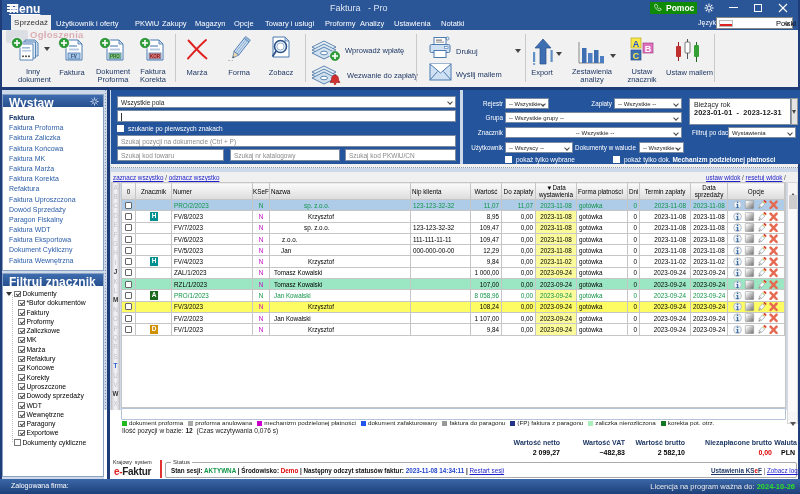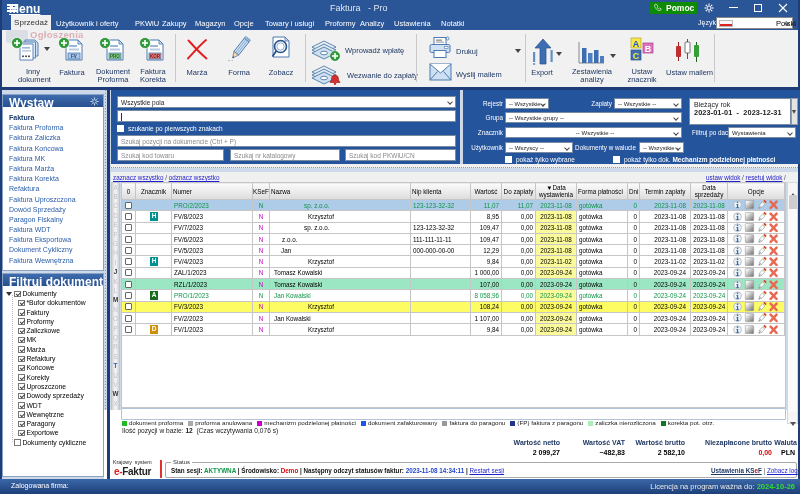--- a/index.html
+++ b/index.html
@@ -385,21 +385,21 @@
     <div>Dowód Sprzedaży</div>
     <div>Paragon Fiskalny</div>
     <div>Faktura WDT</div>
     <div>Faktura Eksportowa</div>
     <div>Dokument Cykliczny</div>
     <div>Faktura Wewnętrzna</div>
   </div>
 </div>
 
 <div class="panel" style="top:273px; height:204px;">
-  <div class="phead">Filtruj dokument</div>
+  <div class="phead">Filtruj znacznik</div>
   <div style="position:absolute; left:9px; top:21px; width:1px; height:148px; background:repeating-linear-gradient(#bbb 0 1px, transparent 1px 2px);"></div>
   <div id="filtr-list">
     <div class="trow"><span class="texp"></span><span class="cb c"></span> Dokumenty</div>
     <div class="trow tind"><span class="cb c"></span> *Bufor dokumentów</div>
     <div class="trow tind"><span class="cb c"></span> Faktury</div>
     <div class="trow tind"><span class="cb c"></span> Proformy</div>
     <div class="trow tind"><span class="cb c"></span> Zaliczkowe</div>
     <div class="trow tind"><span class="cb c"></span> MK</div>
     <div class="trow tind"><span class="cb c"></span> Marża</div>
     <div class="trow tind"><span class="cb c"></span> Refaktury</div>

